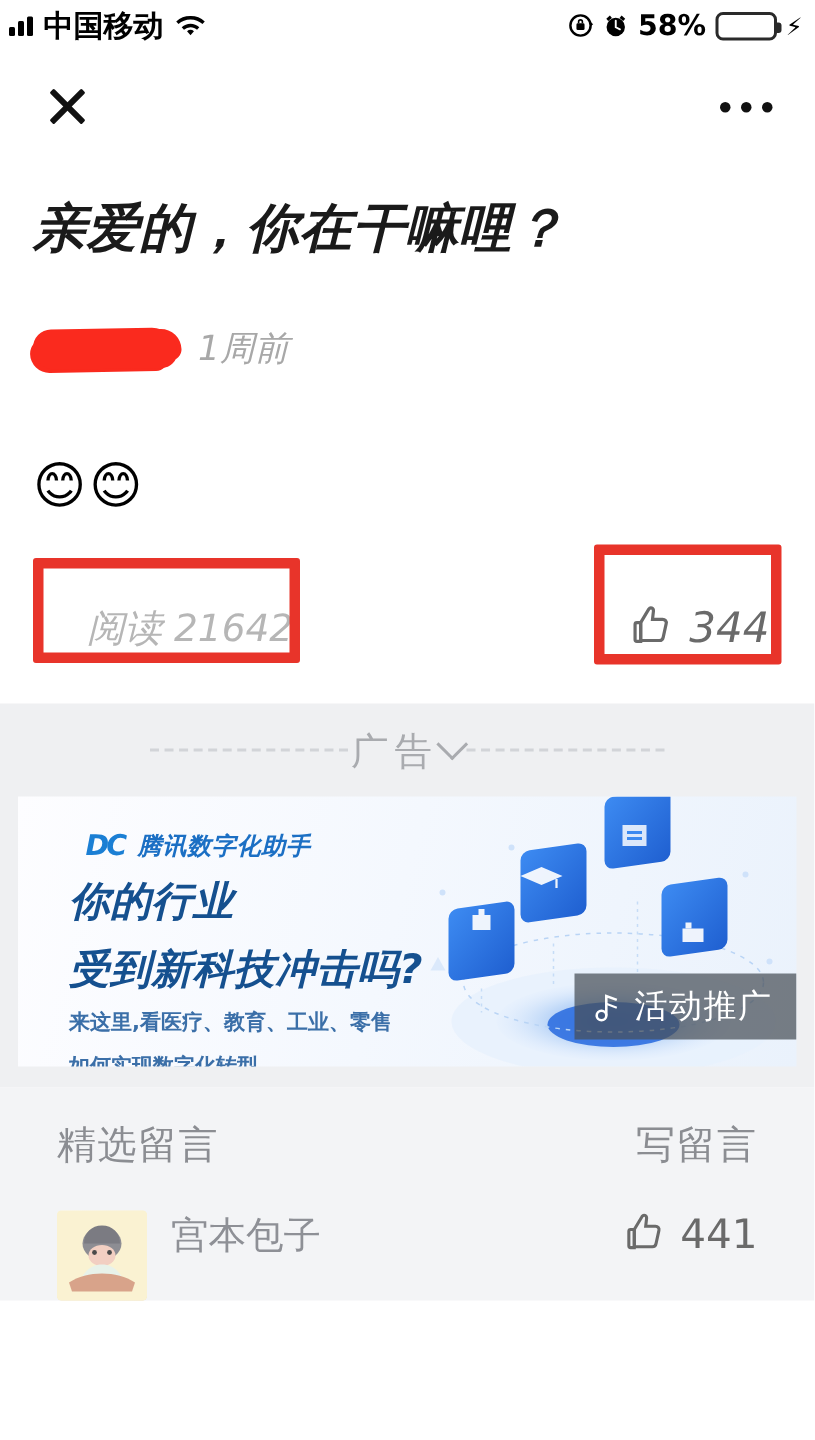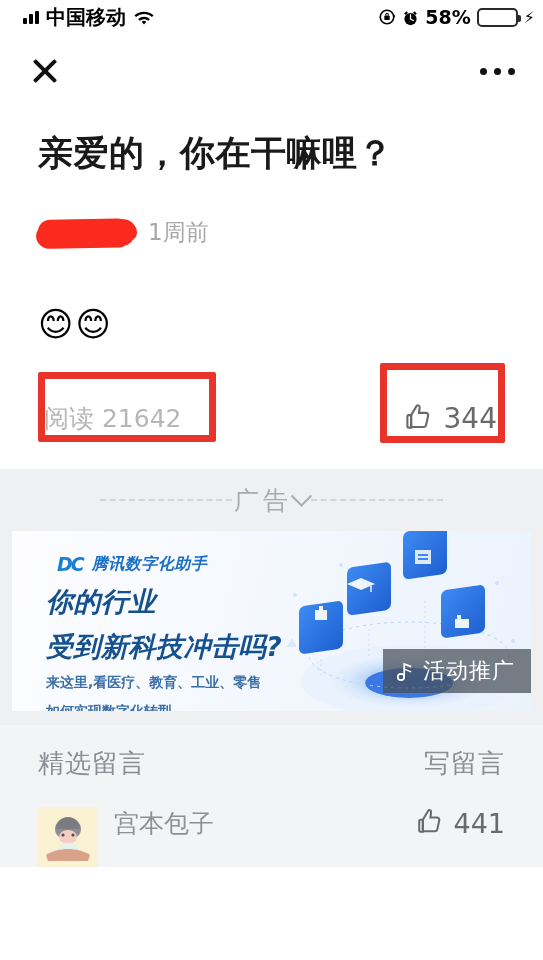--- a/index.html
+++ b/index.html
@@ -8,21 +8,21 @@
     font-family: "DejaVu Sans", "Liberation Sans", sans-serif;
     background: #ffffff;
     overflow: hidden;
   }
   .phone { position: relative; width: 543px; height: 960px; background: #fff; }
 
   
   .statusbar {
     position: relative; height: 34px; width: 100%;
     display: flex; align-items: center;
-    padding: 0 8px 0 23px;
+    padding: 0 8px 0 6px;
     background: #ffffff;
     font-size: 19px; color: #000; font-weight: 600;
   }
   .sb-left { display: flex; align-items: center; gap: 7px; }
   .signal { display: flex; align-items: flex-end; gap: 2px; height: 14px; }
   .signal i { display: block; width: 4px; background: #000; border-radius: 1px; }
   .signal i:nth-child(1) { height: 6px; }
   .signal i:nth-child(2) { height: 10px; }
   .signal i:nth-child(3) { height: 13px; background: #000; }
   .carrier { font-size: 20px; letter-spacing: 0px; }
@@ -55,41 +55,41 @@
   .close-x::before, .close-x::after {
     content: ""; position: absolute; left: 2px; top: 15px;
     width: 30px; height: 4px; background: #111; border-radius: 1px;
   }
   .close-x::before { transform: rotate(45deg); }
   .close-x::after { transform: rotate(-45deg); }
   .dots { margin-left: auto; display: flex; gap: 7px; align-items: center; cursor: pointer; }
   .dots span { width: 7px; height: 7px; border-radius: 50%; background: #111; display: block; }
 
   
-  .article { padding: 0 38px; background: #fff; }
+  .article { padding: 0 22px; background: #fff; font-style: italic; }
   .title {
     font-size: 35px; font-weight: 700; color: #1a1a1a;
     line-height: 1.35; letter-spacing: 0.5px; padding-top: 22px;
   }
   .meta { display: flex; align-items: center; gap: 14px; margin-top: 38px; height: 34px; }
   .redacted {
     width: 96px; height: 27px; background: #fa2a1e;
     border-radius: 13px 18px 11px 16px;
     transform: rotate(-1deg);
     box-shadow: -4px 4px 0 -2px #fa2a1e, 6px -2px 0 -3px #fa2a1e;
   }
   .time-ago { font-size: 23px; color: #a8a8a8; }
   .body-emoji { margin-top: 58px; font-size: 34px; line-height: 1; letter-spacing: 2px; }
 
   
   .stats {
     position: relative; margin-top: 44px; height: 66px;
     display: flex; align-items: center; justify-content: space-between;
   }
-  .read-count { font-size: 25px; color: #b6b6b6; padding-left: 6px; }
+  .read-count { font-size: 25px; color: #b6b6b6; padding-left: 6px; margin-left: 30px; }
   .like-group { display: flex; align-items: flex-start; gap: 11px; padding-right: 8px; }
   .like-count { font-size: 28px; color: #6a6a6a; }
   .thumb-svg { width: 30px; height: 30px; }
 
   .anno {
     position: absolute; border: 7px solid #e8342a;
     pointer-events: none; border-radius: 2px;
   }
   .anno-read { left: 0px; top: -13px; width: 178px; height: 70px; }
   .anno-like { right: 0px; top: -22px; width: 125px; height: 80px; }

